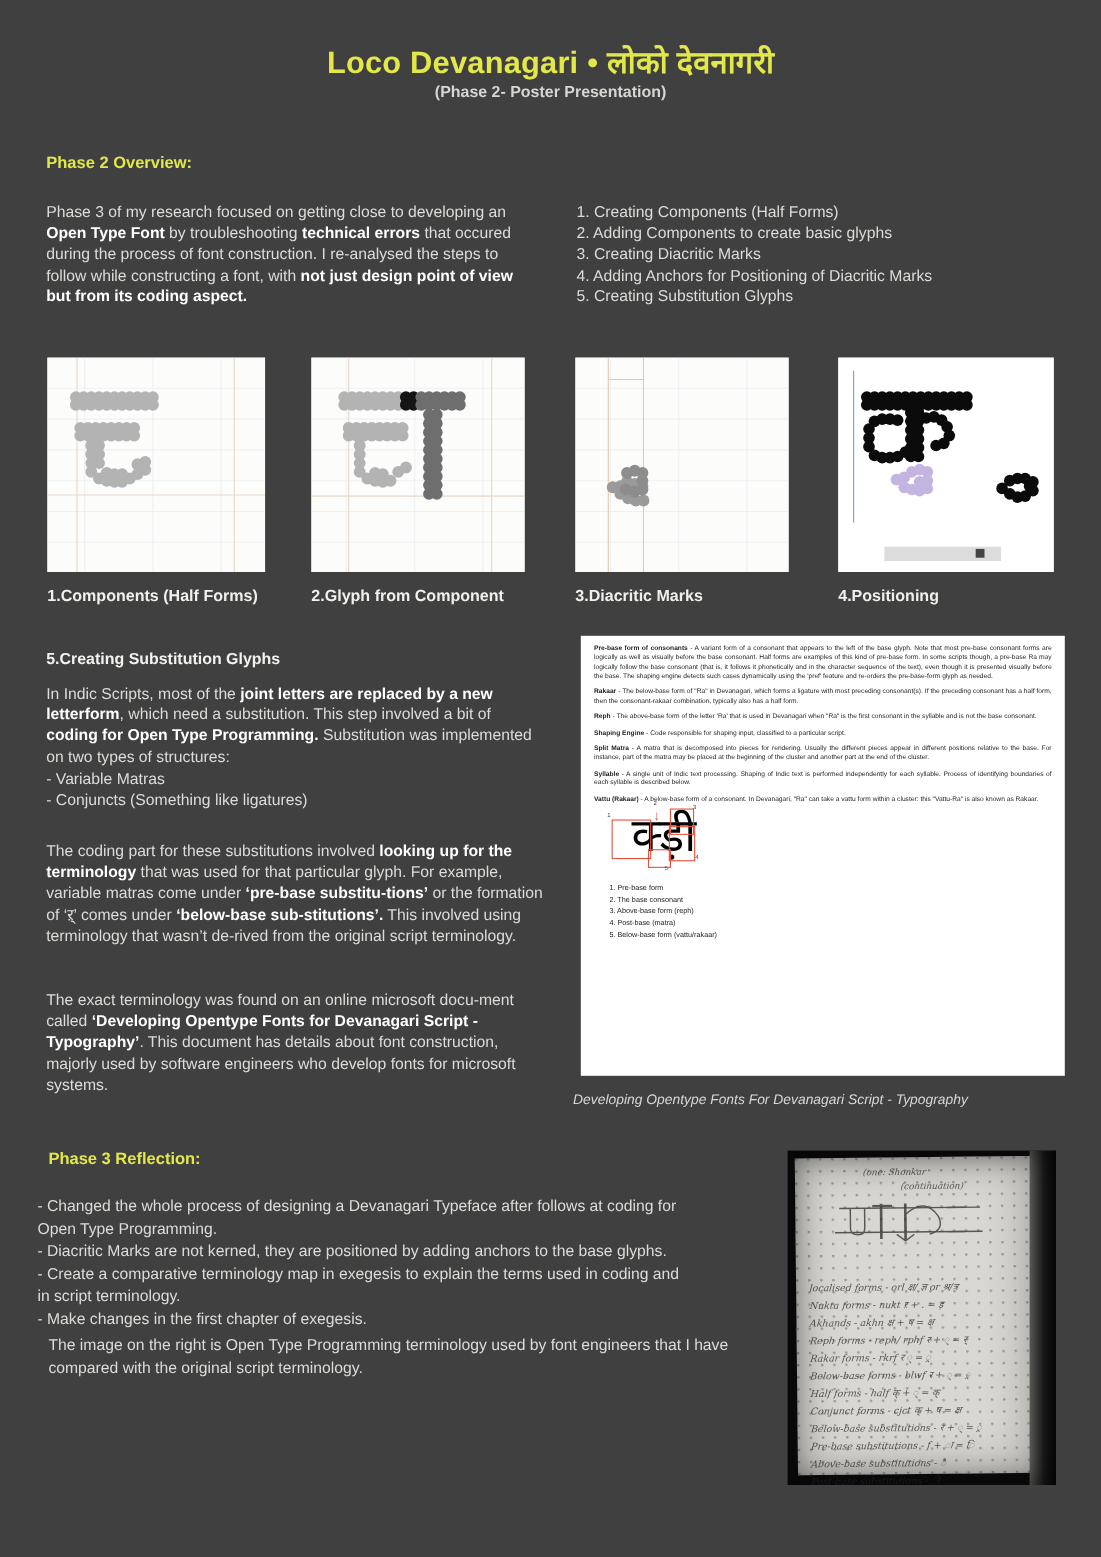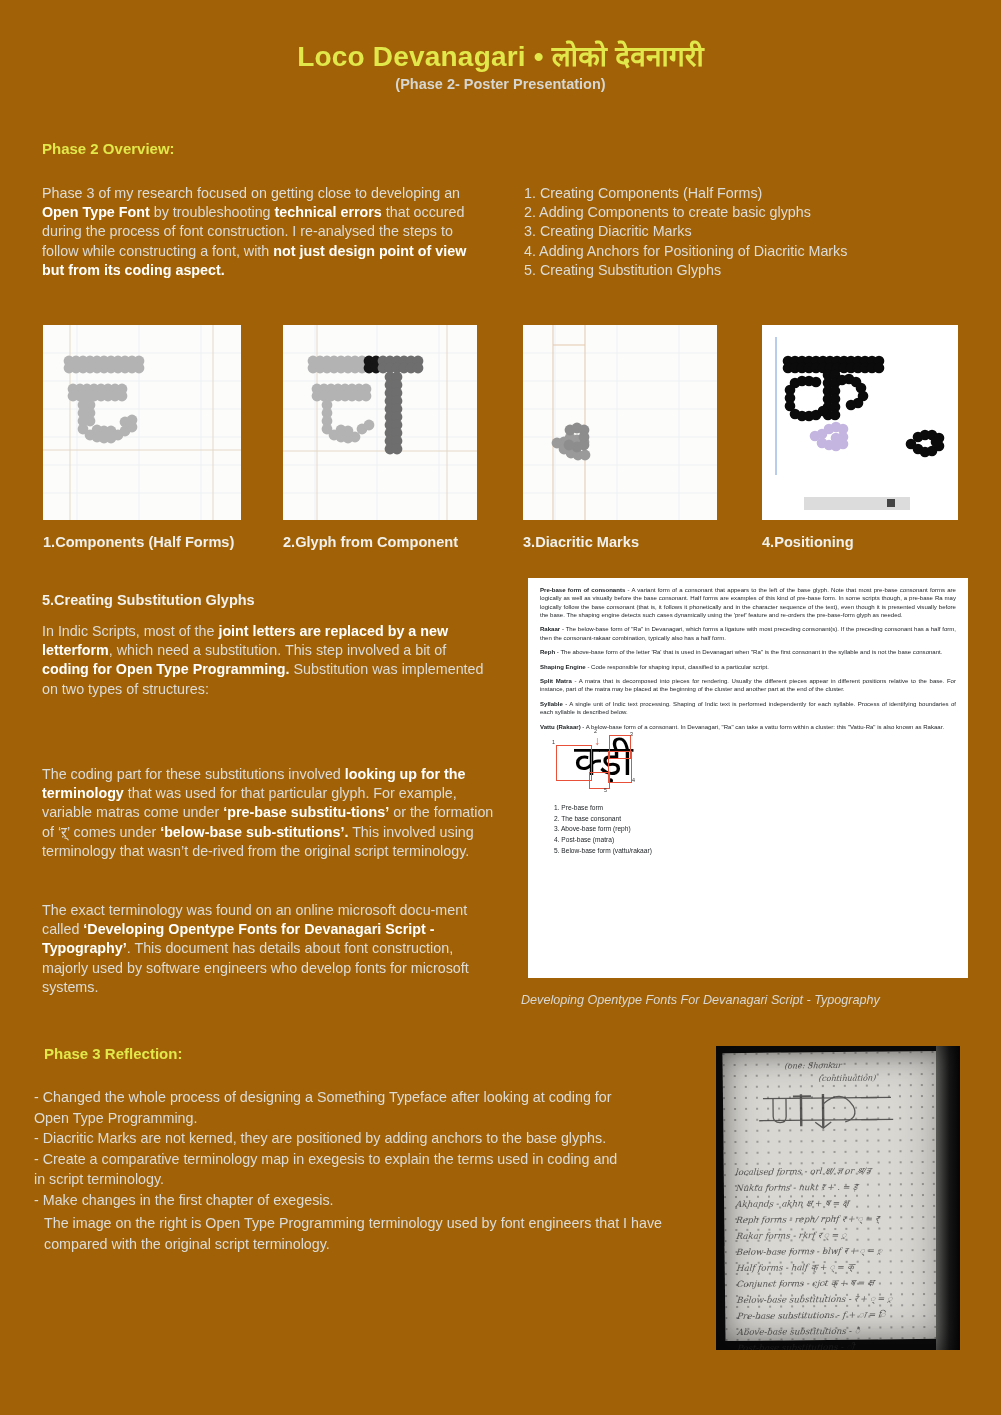--- a/index.html
+++ b/index.html
@@ -6,21 +6,21 @@
   body{
     width:1001px;height:1415px;
     background:#0e1214;
     font-family:"Liberation Sans", sans-serif;
     color:#e9e9e6;
     overflow:hidden;
     position:relative;
   }
   .poster{
     position:absolute; inset:0;
-    background:#a16207;
+    background:#404040;
   }
   
   .title{
     position:absolute;left:0;top:36px;width:1001px;text-align:center;
     font-size:28px;font-weight:bold;color:#e2e84a;letter-spacing:.2px;
   }
   .subtitle{
     position:absolute;left:0;top:76px;width:1001px;text-align:center;
     font-size:14.5px;font-weight:bold;color:#d6d6d2;
   }
@@ -452,20 +452,24 @@
       <rect x="42" y="172" width="106" height="13" fill="#dcdcdc"></rect>
       <rect x="125" y="174" width="8" height="8" fill="#444"></rect>
     </svg>
   </div>
   <div class="panel-cap" style="left:762px;top:534px;">4.Positioning</div>
 
   <div class="sub-head" style="left:42px;top:592px;text-align:right;">5.Creating Substitution Glyphs</div>
 
   <div class="para" style="left:42px;top:622px;width:450px;">In Indic Scripts, most of the <b>joint letters are replaced by a new letterform</b>, which need a substitution. This step involved a bit of <b>coding for Open Type Programming.</b> Substitution was implemented on two types of structures:</div>
 
+  <div class="para" style="left:42px;top:700px;width:450px;">
+    <div>- Variable Matras</div>
+    <div>- Conjuncts (Something like ligatures)</div>
+  </div>
 
   <div class="para" style="left:42px;top:765px;width:452px;">The coding part for these substitutions involved <b>looking up for the terminology</b> that was used for that particular glyph. For example, variable matras come under <b>‘pre-base substitu-tions’</b> or the formation of ‘ऱ्’ comes under <b>‘below-base sub-stitutions’.</b> This involved using terminology that wasn’t de-rived from the original script terminology.</div>
 
   <div class="para" style="left:42px;top:901px;width:452px;">The exact terminology was found on an online microsoft docu-ment called <b>‘Developing Opentype Fonts for Devanagari Script -Typography’</b>. This document has details about font construction, majorly used by software engineers who develop fonts for microsoft systems.</div>
 
   <div class="docscan" style="left:528px;top:578px;width:440px;height:400px;padding:8px 12px 0 12px;box-sizing:border-box;">
 
     <p class="dp">
       <b>Pre-base form of consonants</b><span> - A variant form of a consonant that appears to the left of the base glyph. Note that most pre-base consonant forms are logically as well as visually before the base consonant. Half forms are examples of this kind of pre-base form. In some scripts though, a pre-base Ra may logically follow the base consonant (that is, it follows it phonetically and in the character sequence of the text), even though it is presented visually before the base. The shaping engine detects such cases dynamically using the 'pref' feature and re-orders the pre-base-form glyph as needed.</span>
     </p>
@@ -509,21 +513,21 @@
       <li>4. Post-base (matra)</li>
       <li>5. Below-base form (vattu/rakaar)</li>
     </ul>
   </div>
 
   <div class="doc-cap" style="left:521px;top:993px;">Developing Opentype Fonts For Devanagari Script - Typography</div>
 
   <div class="sec-head" style="left:44px;top:1045px;">Phase 3 Reflection:</div>
 
   <div class="para" style="left:34px;top:1087px;width:660px;line-height:20.6px;">
-    <div>- Changed the whole process of designing a Something Typeface after looking at coding for</div>
+    <div>- Changed the whole process of designing a Devanagari Typeface after follows at coding for</div>
     <div>   Open Type Programming.</div>
     <div>- Diacritic Marks are not kerned, they are positioned by adding anchors to the base glyphs.</div>
     <div>- Create a comparative terminology map in exegesis to explain the terms used in coding and</div>
     <div>   in script terminology.</div>
     <div>- Make changes in the first chapter of exegesis.</div>
   </div>
 
   <div class="para" style="left:44px;top:1213px;width:650px;line-height:20.6px;">The image on the right is Open Type Programming terminology used by font engineers that I have compared with the original script terminology.</div>
 
   <div class="photo" style="left:716px;top:1046px;width:244px;height:304px;">

